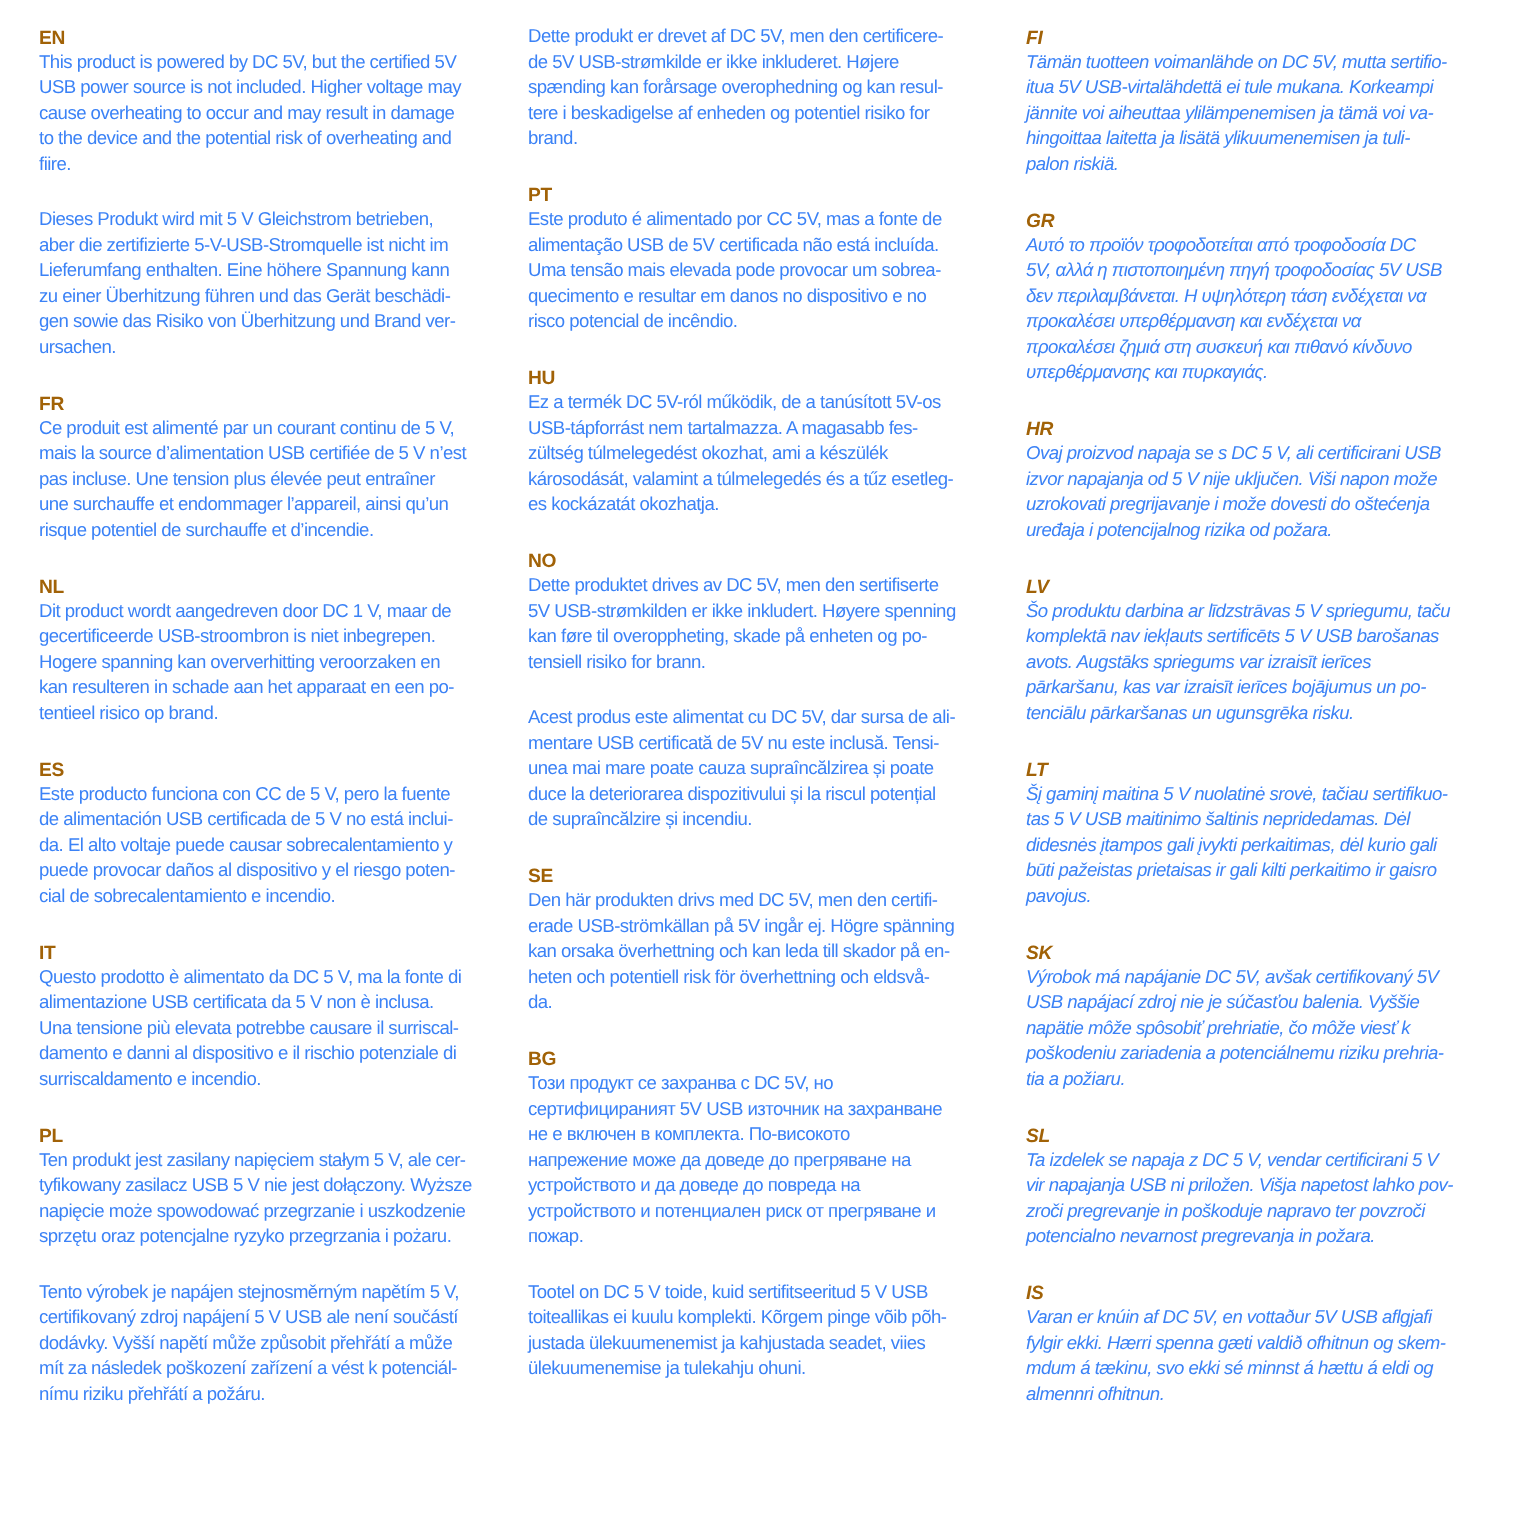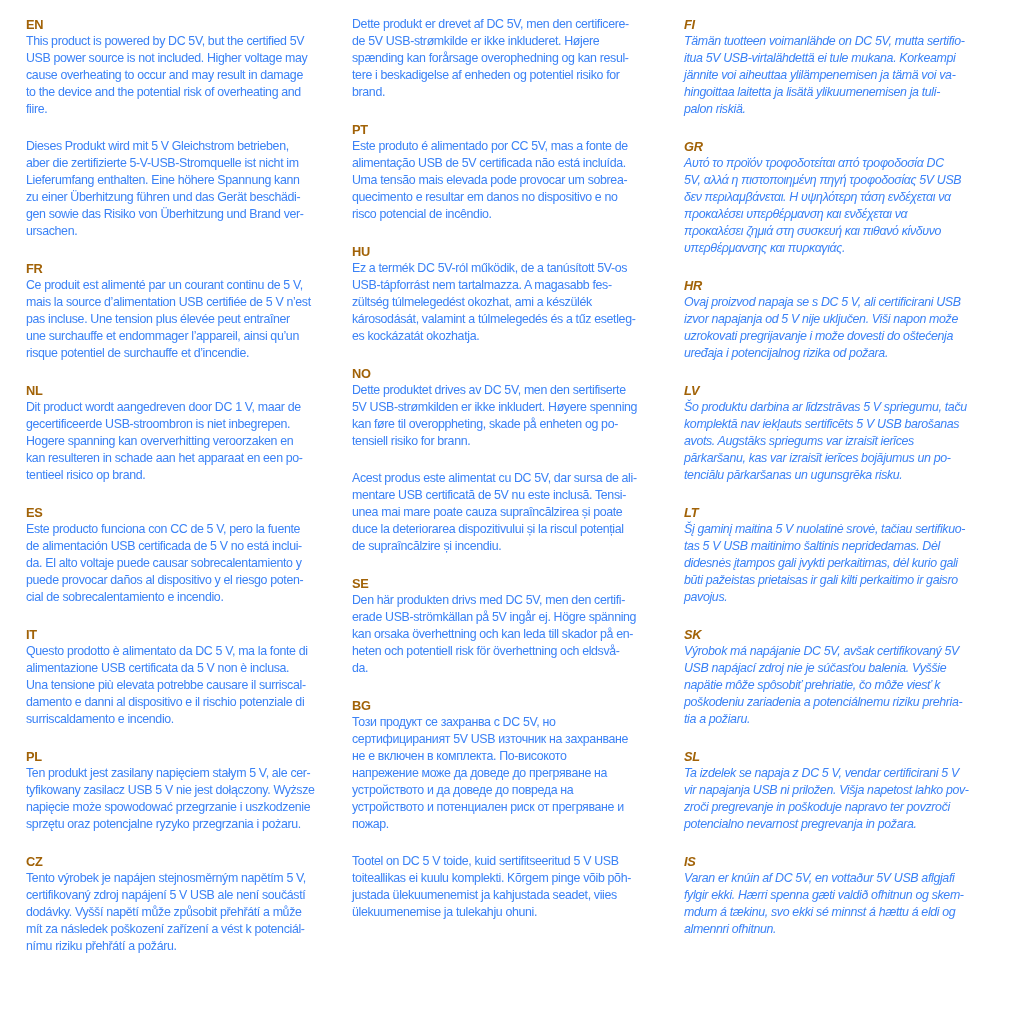--- a/index.html
+++ b/index.html
@@ -101,21 +101,20 @@
 surriscaldamento e incendio.</div>
     </div>
     <div class="section">
       <div class="lang-code">PL</div>
       <div class="lang-text">Ten produkt jest zasilany napięciem stałym 5 V, ale cer-
 tyfikowany zasilacz USB 5 V nie jest dołączony. Wyższe
 napięcie może spowodować przegrzanie i uszkodzenie
 sprzętu oraz potencjalne ryzyko przegrzania i pożaru.</div>
     </div>
     <div class="section">
-      <div class="lang-code">CZ</div>
       <div class="lang-text">Tento výrobek je napájen stejnosměrným napětím 5 V,
 certifikovaný zdroj napájení 5 V USB ale není součástí
 dodávky. Vyšší napětí může způsobit přehřátí a může
 mít za následek poškození zařízení a vést k potenciál-
 nímu riziku přehřátí a požáru.</div>
     </div>
   </div>
 
   <div class="col col-2">
     <div class="section">

